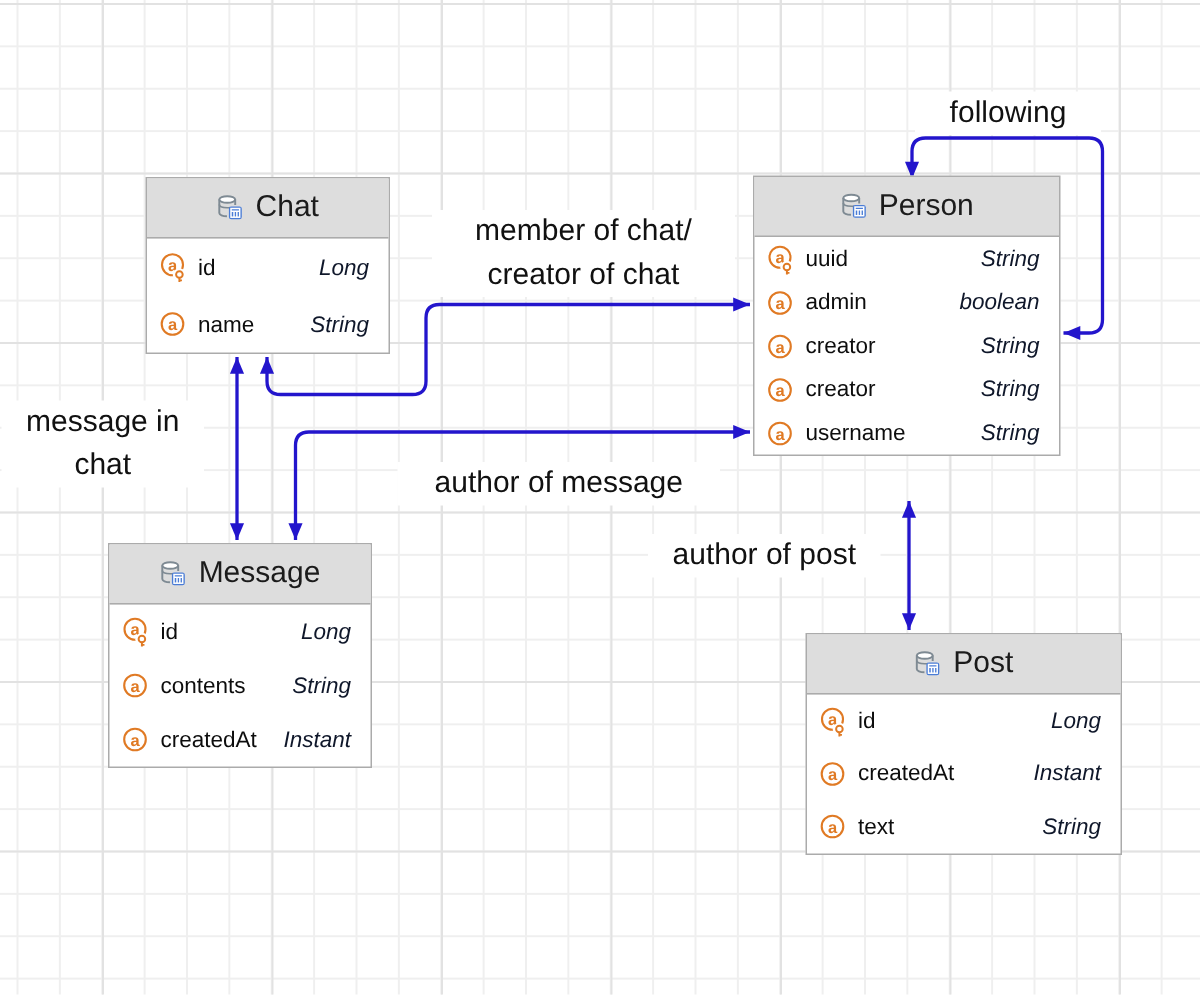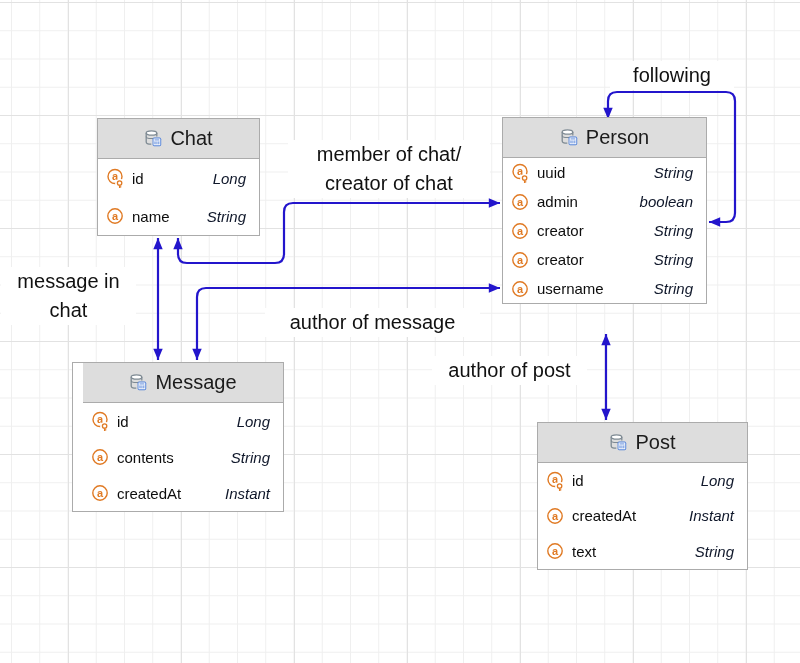--- a/index.html
+++ b/index.html
@@ -189,21 +189,21 @@
             <circle cx="9" cy="10" r="7.2" fill="#fff" stroke="#E07A24" stroke-width="1.4"></circle>
             <text x="9" y="14" text-anchor="middle" font-size="11" font-weight="600" fill="#E07A24">a</text>
           </svg>
         </span>
         <span class="fname">username</span>
         <span class="ftype">String</span>
       </div>
     </div>
   </div>
 
-  <div class="entity" style="left:72px; top:362px; width:212px; height:150px;padding-left:10px;">
+  <div class="entity" style="left:72px; top:362px; width:176px; height:150px;">
     <div class="hdr">
       <span class="ic">
         <svg width="19" height="19" viewBox="0 0 19 19">
           <ellipse cx="7.5" cy="4" rx="5.3" ry="2.2" fill="#fff" stroke="#7E8A93" stroke-width="1.3"></ellipse>
           <path d="M2.2 4 V13 C2.2 14.2 4.4 15.2 7.3 15.2" fill="none" stroke="#7E8A93" stroke-width="1.3"></path>
           <path d="M12.8 4 V7.6" fill="none" stroke="#7E8A93" stroke-width="1.3"></path>
           <path d="M2.2 7.4 C2.2 8.6 4.4 9.5 7.5 9.5 C8.3 9.5 9 9.45 9.7 9.3" fill="none" stroke="#7E8A93" stroke-width="1.1"></path>
           <rect x="8.6" y="8.6" width="8.6" height="8.6" rx="1.6" fill="#4A7CD6"></rect>
           <rect x="10" y="10" width="5.8" height="5.8" fill="none" stroke="#fff" stroke-width="1"></rect>
           <path d="M10 11.9 H15.8 M12 11.9 V15.8 M13.9 11.9 V15.8" stroke="#fff" stroke-width="1" fill="none"></path>

